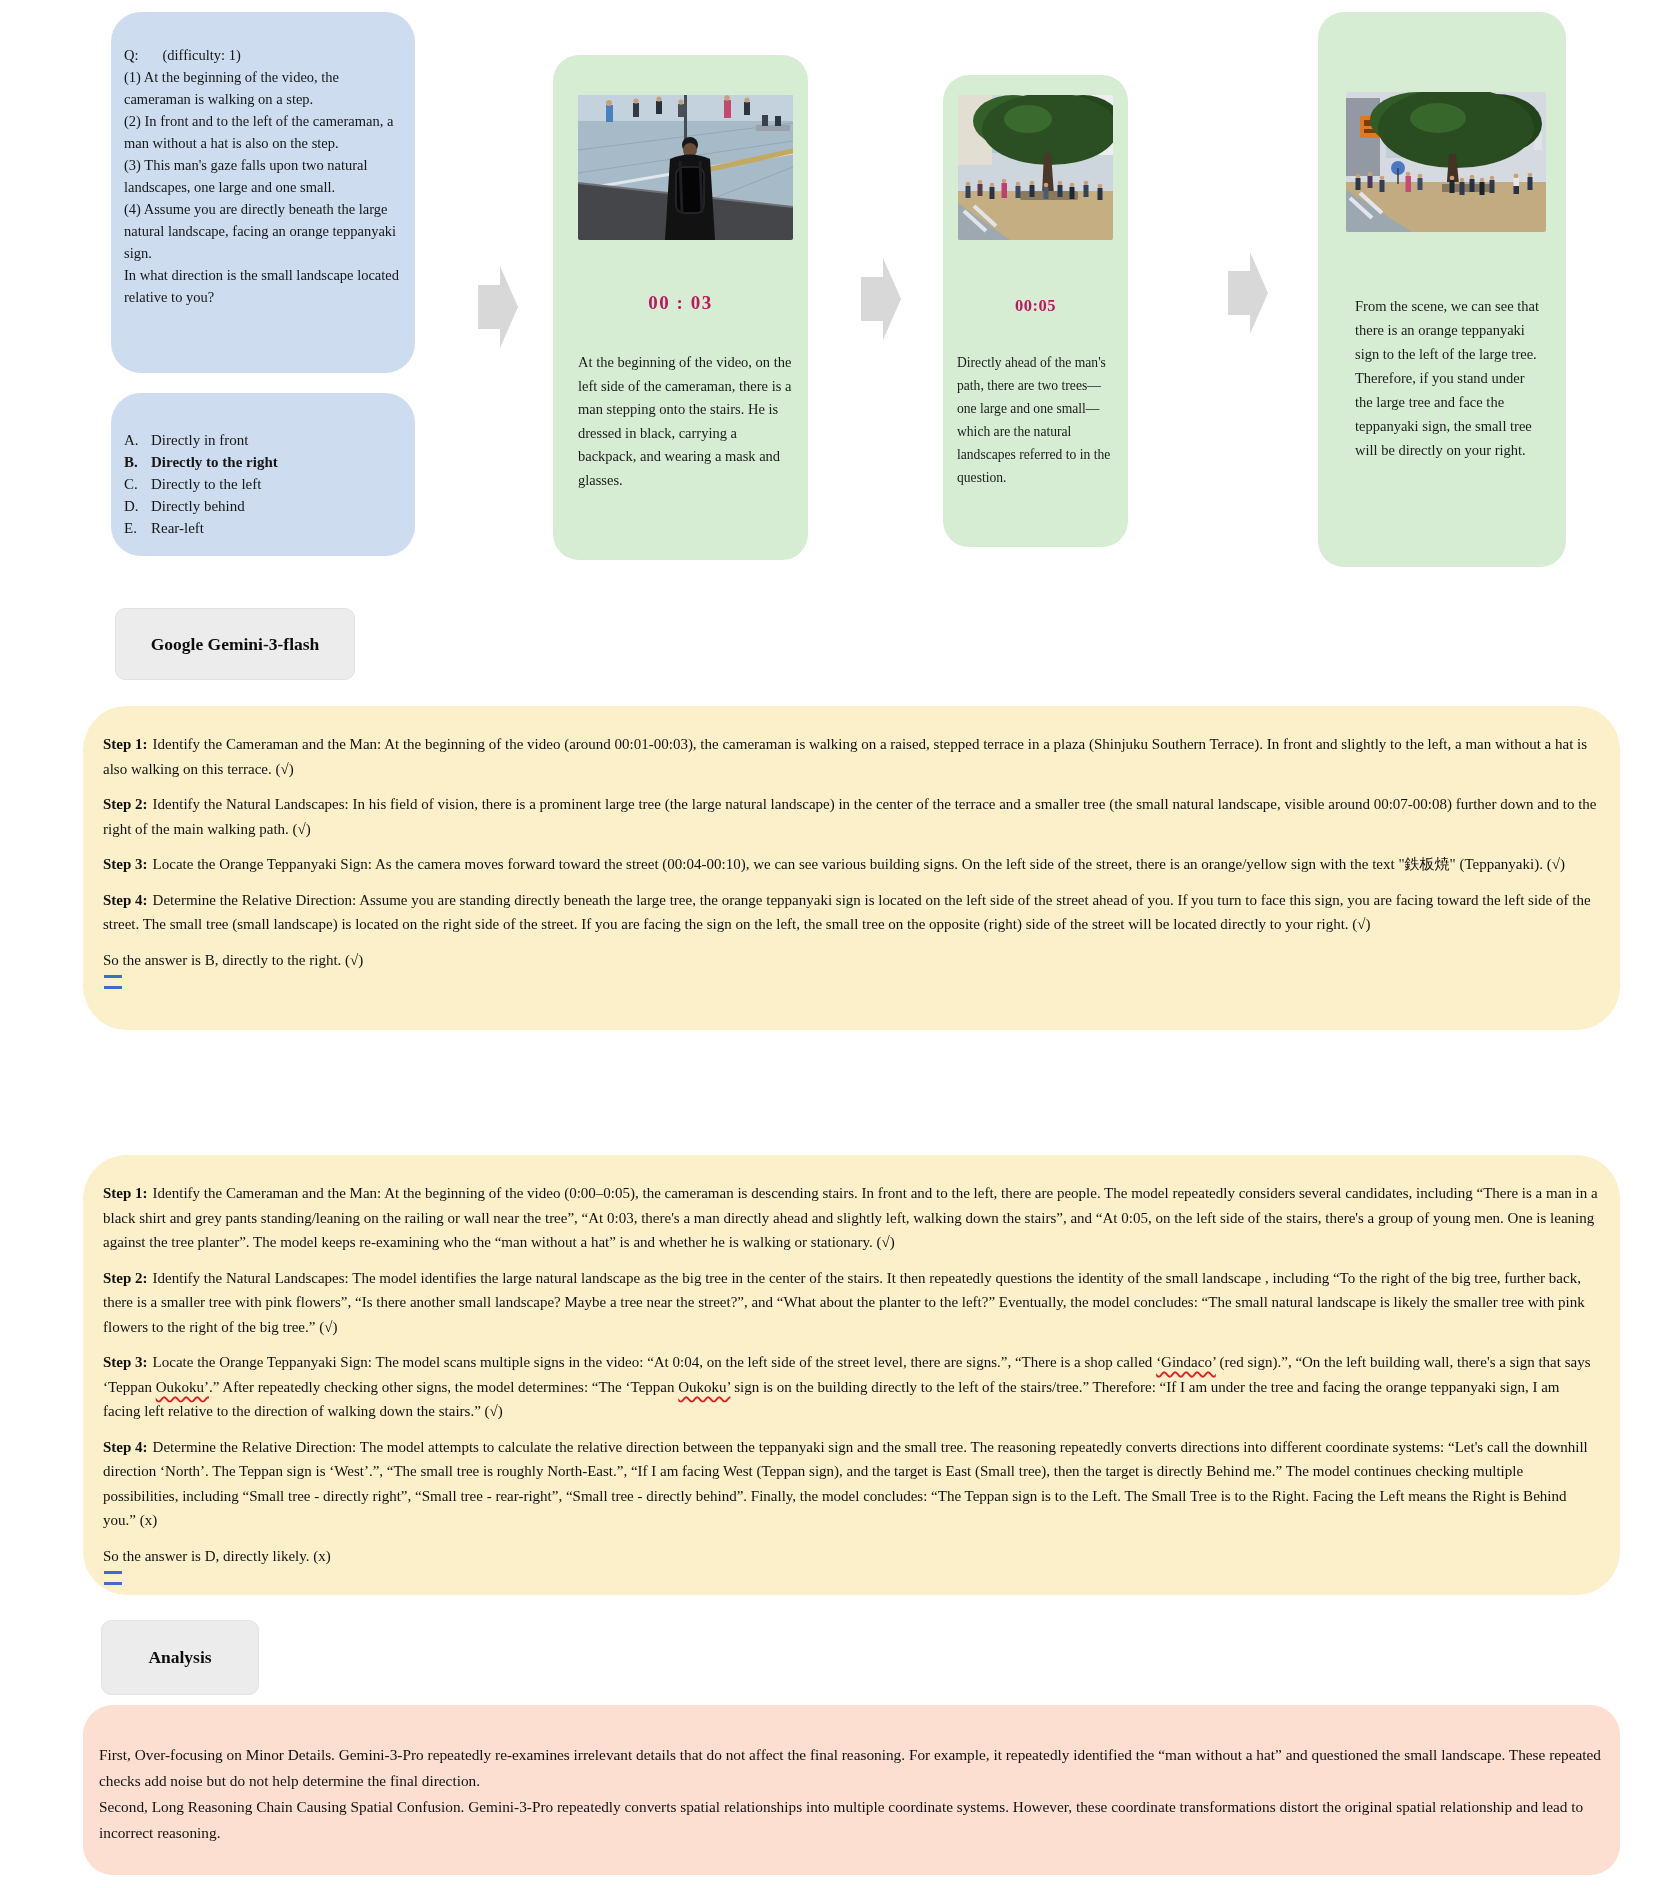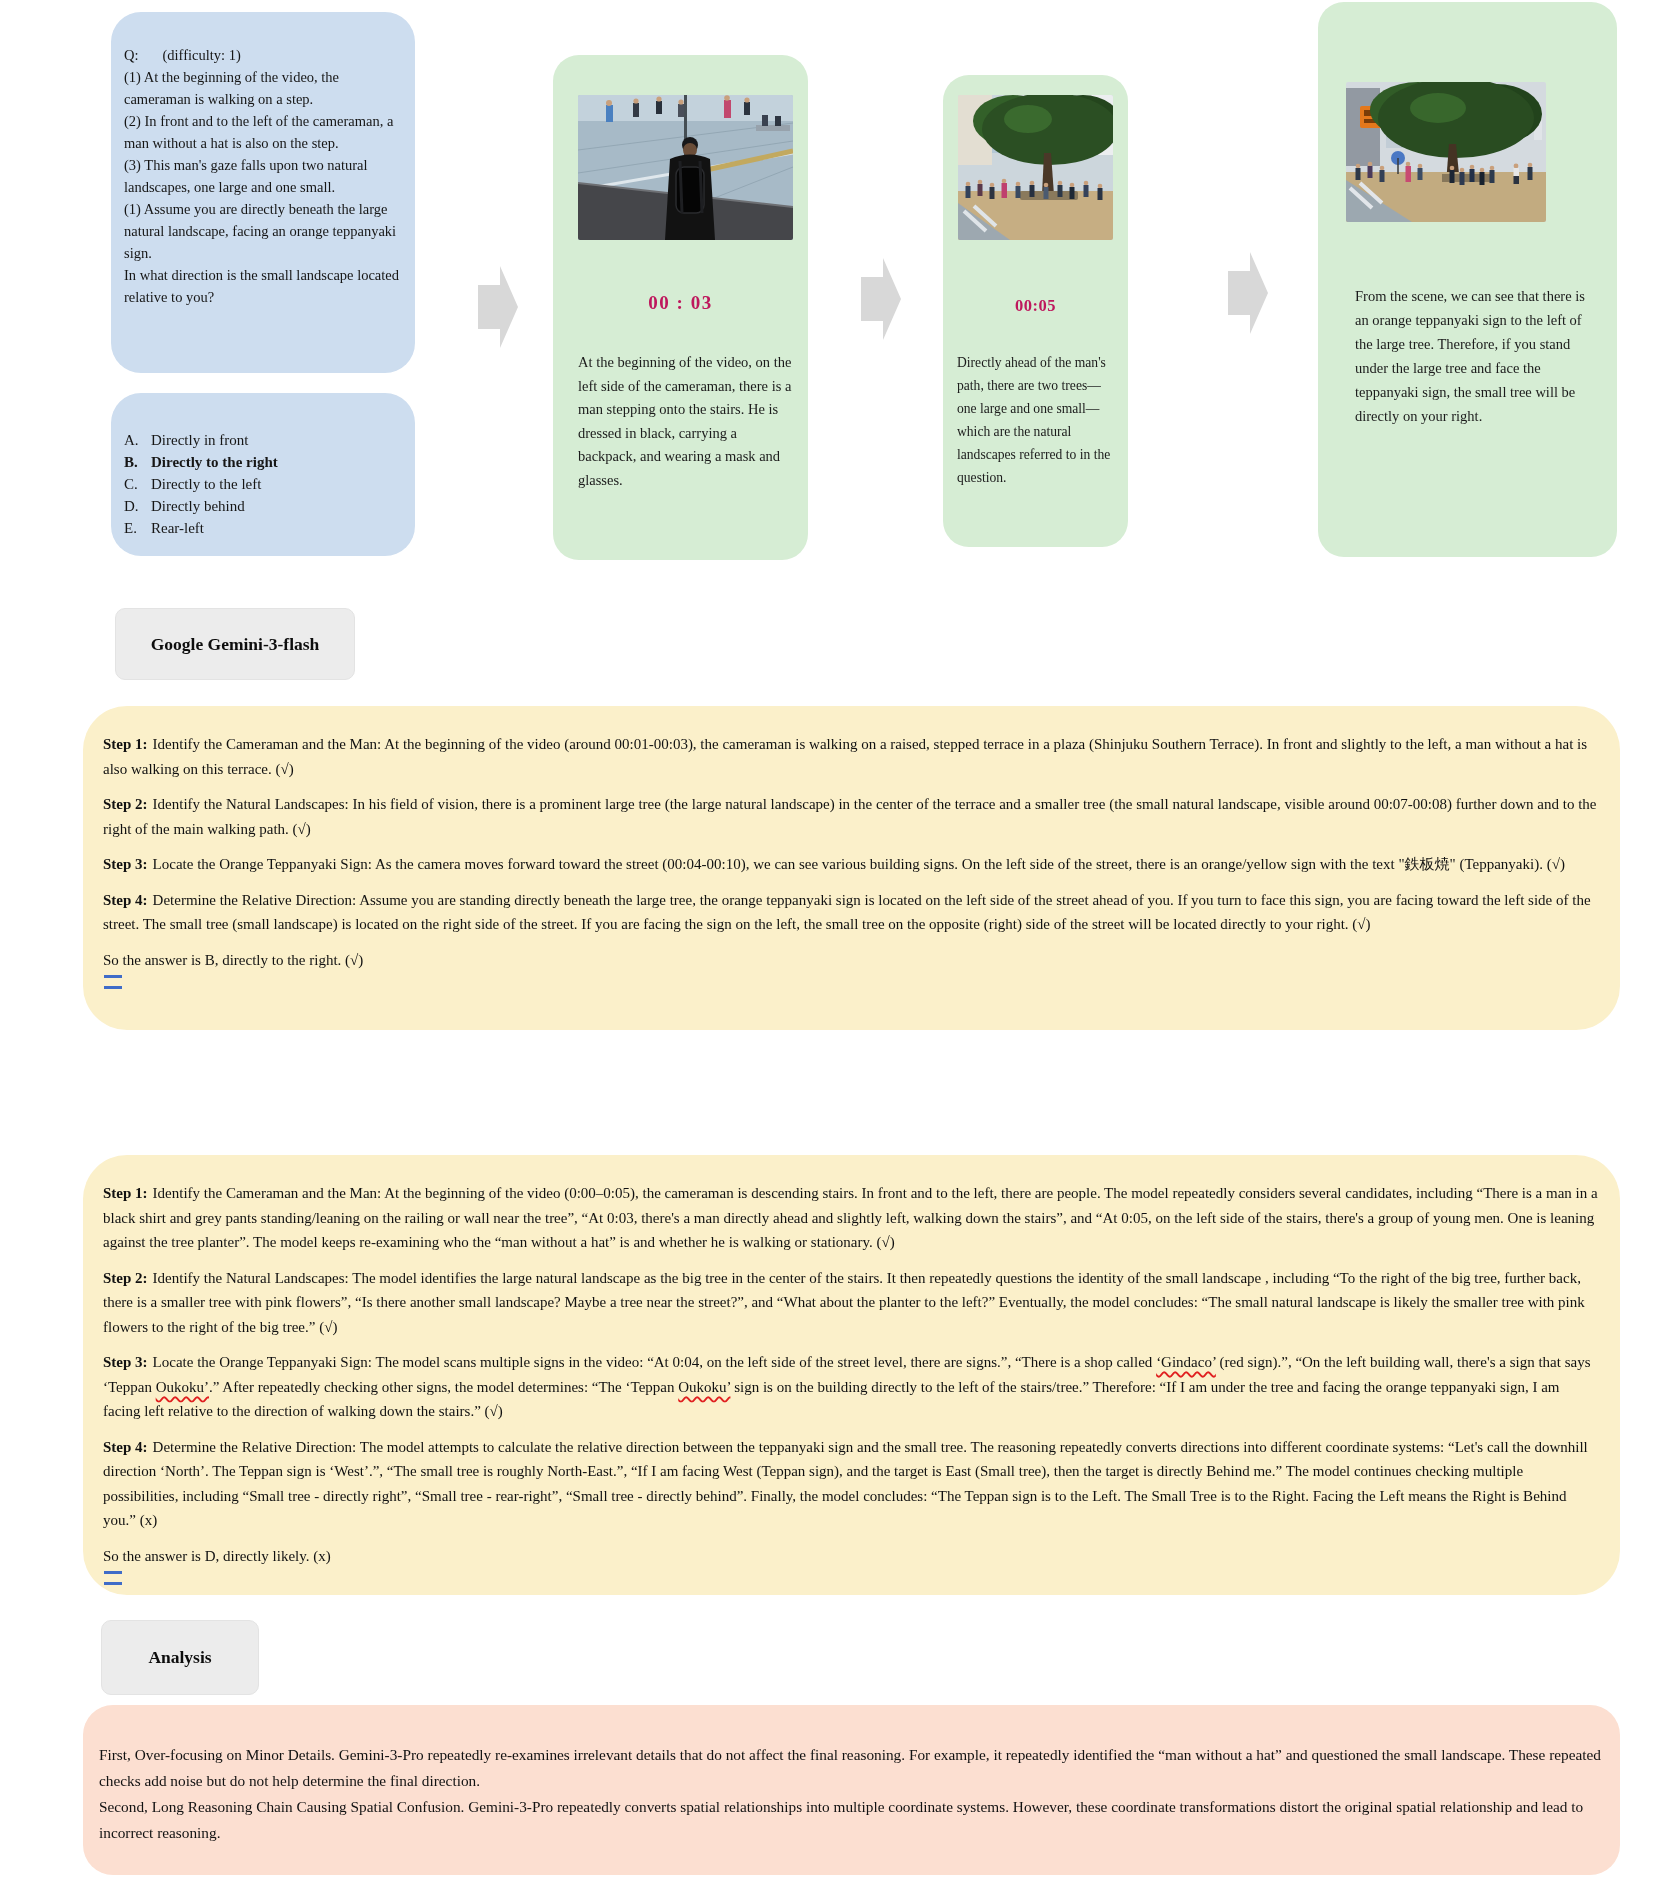--- a/index.html
+++ b/index.html
@@ -15,21 +15,21 @@
   #ocard{left:88px;top:393px;width:304px;height:163px;padding:36px 8px 0 13px;
          font-size:15px;line-height:22px;}
   .opt{display:flex;}
   .ol{width:27px;flex:none;}
   .optB{font-weight:bold;}
 
   
   .gcard{position:absolute;background:#d6edd4;border-radius:26px;}
   #gc1{left:530px;top:55px;width:255px;height:505px;}
   #gc2{left:920px;top:75px;width:185px;height:472px;}
-  #gc3{left:1295px;top:2px;width:299px;height:555px;}
+  #gc3{left:1295px;top:12px;width:248px;height:555px;}
   .frame{position:absolute;display:block;border-radius:2px;}
   #img1{left:25px;top:40px;width:215px;height:145px;}
   #img2{left:15px;top:20px;width:155px;height:145px;}
   #img3{left:28px;top:80px;width:200px;height:140px;}
   .ts{position:absolute;left:0;right:0;text-align:center;font-weight:bold;color:#be185d;}
   #ts1{top:237px;font-size:19px;letter-spacing:1.5px;}
   #ts2{top:221px;font-size:16.5px;letter-spacing:.5px;}
   .cap{position:absolute;font-size:14.5px;line-height:23.5px;color:#1b1b1b;}
   #cap1{left:25px;right:12px;top:296px;}
   #cap2{left:14px;right:9px;top:276px;font-size:13.6px;line-height:23px;}
@@ -71,21 +71,21 @@
 </head>
 <body>
 
 <div class="canvas">
 
   <section class="bcard" id="qcard">
     <p><span class="ql">Q:</span><span>(difficulty: 1)</span></p>
     <p>(1) At the beginning of the video, the cameraman is walking on a step.</p>
     <p>(2) In front and to the left of the cameraman, a man without a hat is also on the step.</p>
     <p>(3) This man's gaze falls upon two natural landscapes, one large and one small.</p>
-    <p>(1) Assume you are directly beneath the large natural landscape, facing an orange teppanyaki sign.</p>
+    <p>(4) Assume you are directly beneath the large natural landscape, facing an orange teppanyaki sign.</p>
     <p>In what direction is the small landscape located relative to you?</p>
   </section>
 
   <section class="bcard" id="ocard">
     <div class="opt">
         <span class="ol">A.</span>
         <span>Directly in front</span>
       </div>
     <div class="opt optB">
         <span class="ol">B.</span>

